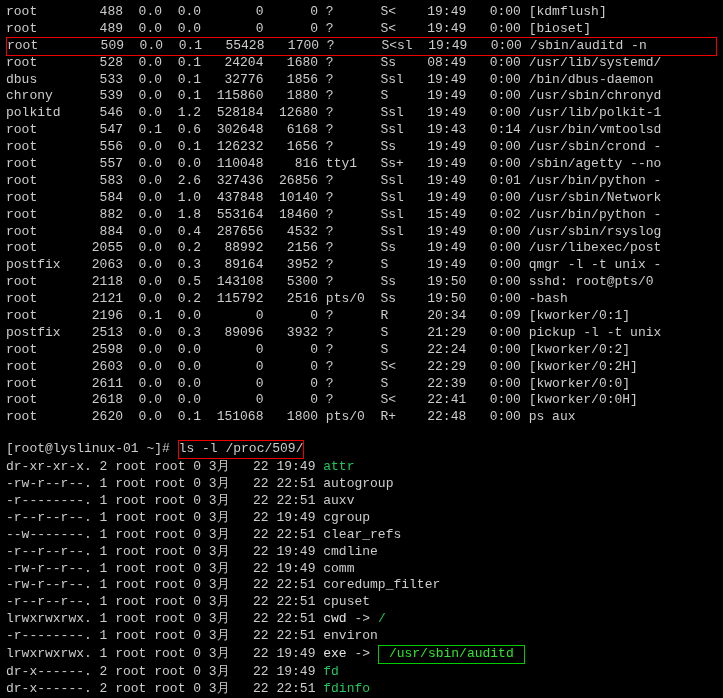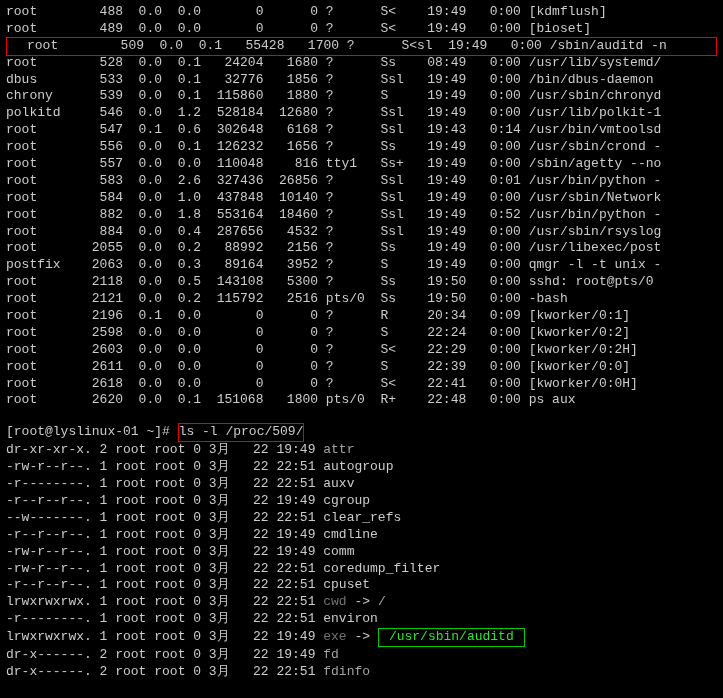--- a/index.html
+++ b/index.html
@@ -15,55 +15,55 @@
   .row { white-space: pre; }
   .hl-red {
     border: 1px solid #e00;
     display: inline-block;
   }
   .hl-green {
     border: 1px solid #0c0;
     display: inline-block;
     padding: 0 10px;
   }
-  .cyan { color: #737373; }
-  .blue { color: #a3a3a3; }
+  .cyan { color: #e5e5e5; }
+  .blue { color: #22c55e; }
   .green { color: #2ee62e; }
   .total { margin-top: 2px; }
   .prompt-line { margin-top: 14px; }
   .box-row {
     border: 1px solid #e00;
     display: block;
     margin: -1px 0;
-    padding-left: 20px;
   }
 </style>
 </head>
 <body>
 
 <div id="terminal">
     <div class="row">root        488  0.0  0.0       0      0 ?      S&lt;    19:49   0:00 [kdmflush]</div>
     <div class="row">root        489  0.0  0.0       0      0 ?      S&lt;    19:49   0:00 [bioset]</div>
     <div class="row box-row">root        509  0.0  0.1   55428   1700 ?      S&lt;sl  19:49   0:00 /sbin/auditd -n</div>
     <div class="row">root        528  0.0  0.1   24204   1680 ?      Ss    08:49   0:00 /usr/lib/systemd/</div>
     <div class="row">dbus        533  0.0  0.1   32776   1856 ?      Ssl   19:49   0:00 /bin/dbus-daemon</div>
     <div class="row">chrony      539  0.0  0.1  115860   1880 ?      S     19:49   0:00 /usr/sbin/chronyd</div>
     <div class="row">polkitd     546  0.0  1.2  528184  12680 ?      Ssl   19:49   0:00 /usr/lib/polkit-1</div>
     <div class="row">root        547  0.1  0.6  302648   6168 ?      Ssl   19:43   0:14 /usr/bin/vmtoolsd</div>
     <div class="row">root        556  0.0  0.1  126232   1656 ?      Ss    19:49   0:00 /usr/sbin/crond -</div>
     <div class="row">root        557  0.0  0.0  110048    816 tty1   Ss+   19:49   0:00 /sbin/agetty --no</div>
     <div class="row">root        583  0.0  2.6  327436  26856 ?      Ssl   19:49   0:01 /usr/bin/python -</div>
     <div class="row">root        584  0.0  1.0  437848  10140 ?      Ssl   19:49   0:00 /usr/sbin/Network</div>
-    <div class="row">root        882  0.0  1.8  553164  18460 ?      Ssl   19:49   0:52 /usr/bin/python -</div>
+    <div class="row">root        882  0.0  1.8  553164  18460 ?      Ssl   15:49   0:02 /usr/bin/python -</div>
     <div class="row">root        884  0.0  0.4  287656   4532 ?      Ssl   19:49   0:00 /usr/sbin/rsyslog</div>
     <div class="row">root       2055  0.0  0.2   88992   2156 ?      Ss    19:49   0:00 /usr/libexec/post</div>
     <div class="row">postfix    2063  0.0  0.3   89164   3952 ?      S     19:49   0:00 qmgr -l -t unix -</div>
     <div class="row">root       2118  0.0  0.5  143108   5300 ?      Ss    19:50   0:00 sshd: root@pts/0</div>
     <div class="row">root       2121  0.0  0.2  115792   2516 pts/0  Ss    19:50   0:00 -bash</div>
     <div class="row">root       2196  0.1  0.0       0      0 ?      R     20:34   0:09 [kworker/0:1]</div>
+    <div class="row">postfix    2513  0.0  0.3   89096   3932 ?      S     21:29   0:00 pickup -l -t unix</div>
     <div class="row">root       2598  0.0  0.0       0      0 ?      S     22:24   0:00 [kworker/0:2]</div>
     <div class="row">root       2603  0.0  0.0       0      0 ?      S&lt;    22:29   0:00 [kworker/0:2H]</div>
     <div class="row">root       2611  0.0  0.0       0      0 ?      S     22:39   0:00 [kworker/0:0]</div>
     <div class="row">root       2618  0.0  0.0       0      0 ?      S&lt;    22:41   0:00 [kworker/0:0H]</div>
     <div class="row">root       2620  0.0  0.1  151068   1800 pts/0  R+    22:48   0:00 ps aux</div>
     <div class="row prompt-line"><span>[root@lyslinux-01 ~]# </span><span class="hl-red">ls -l /proc/509/</span></div>
     <div class="row">dr-xr-xr-x. 2 root root 0 3月   22 19:49 <span class="blue">attr</span></div>
     <div class="row">-rw-r--r--. 1 root root 0 3月   22 22:51 <span>autogroup</span></div>
     <div class="row">-r--------. 1 root root 0 3月   22 22:51 <span>auxv</span></div>
     <div class="row">-r--r--r--. 1 root root 0 3月   22 19:49 <span>cgroup</span></div>

